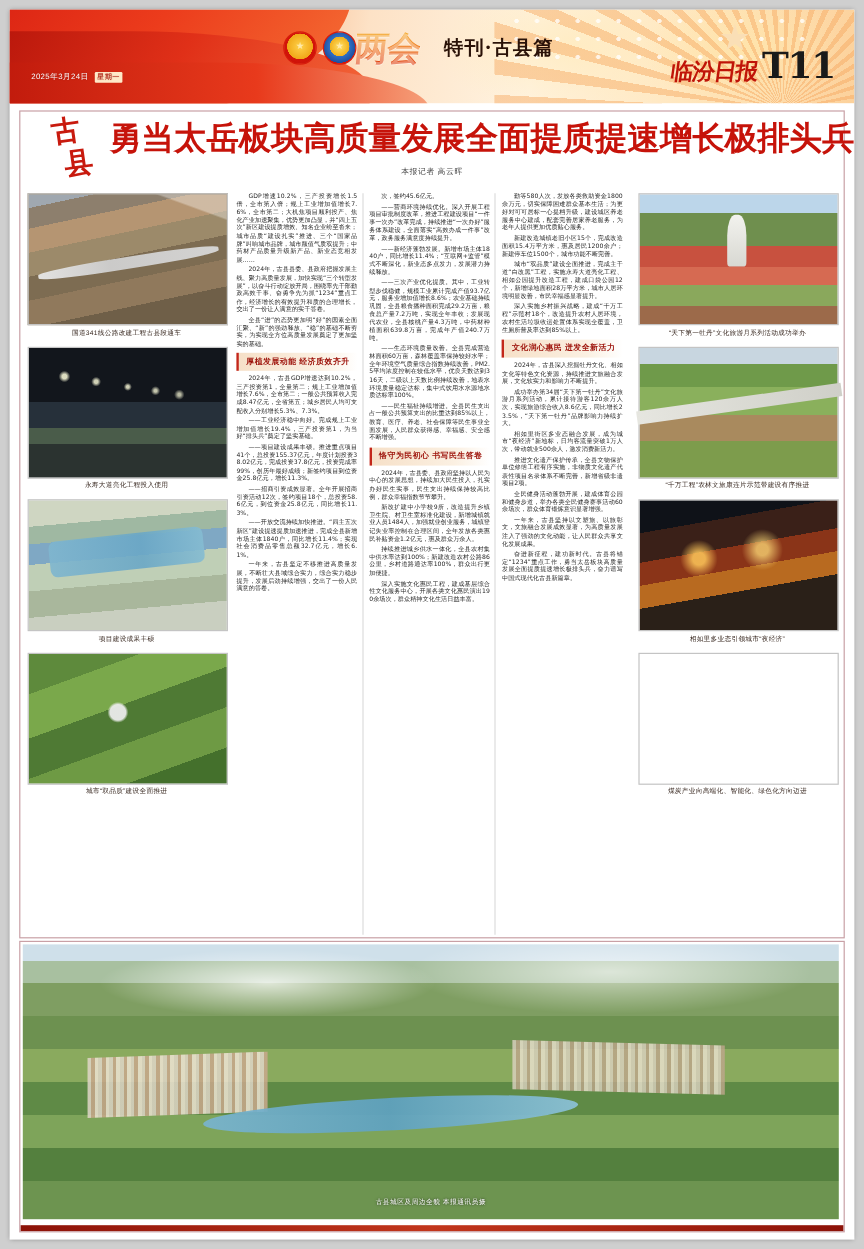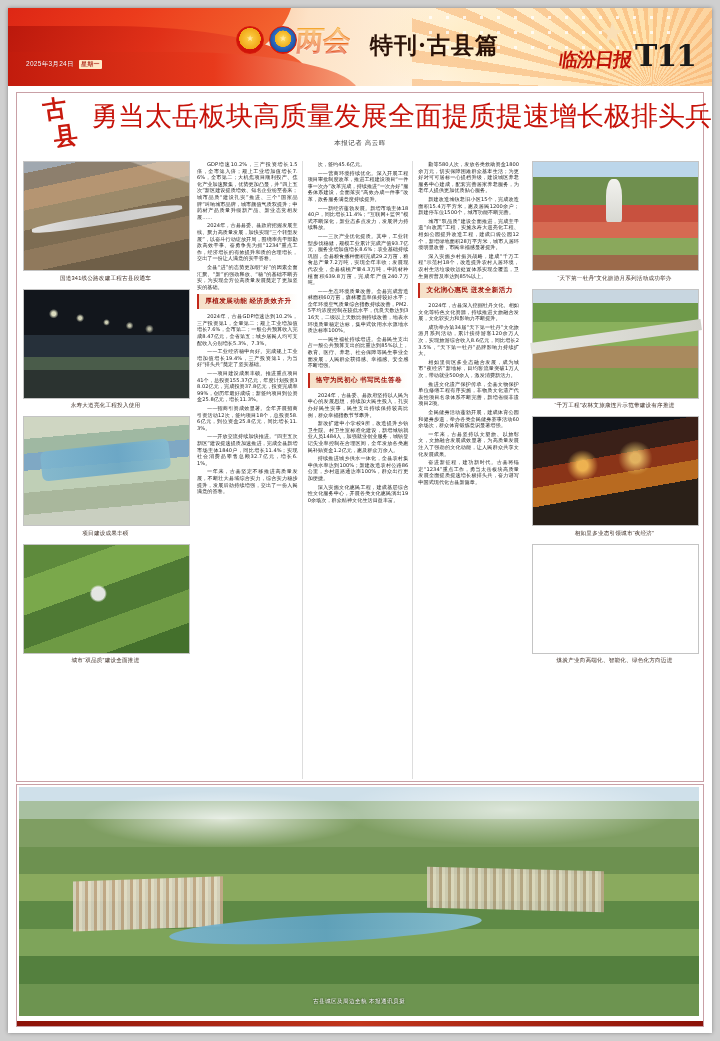--- a/index.html
+++ b/index.html
@@ -90,21 +90,21 @@
     font-size:28px;font-weight:bold;letter-spacing:-1px;
     font-family:"DejaVu Serif","Liberation Serif",serif;
     color:#e03b16;
     background:linear-gradient(180deg,#f8c23a 0%,#ef7a1e 45%,#d8240c 100%);
     -webkit-background-clip:text;background-clip:text;-webkit-text-fill-color:transparent;
     text-shadow:0 1px 0 rgba(255,255,255,.4);
     transform:skewX(-6deg);
   }
   .mh-special{
     position:absolute;left:362px;top:22px;
-    font-size:23px;font-weight:bold;color:#2a1208;
+    font-size:16px;font-weight:bold;color:#2a1208;
     font-family:"DejaVu Serif","Liberation Serif",serif;
     letter-spacing:1px;
   }
   .mh-brand{
     position:absolute;right:16px;top:30px;
     display:flex;align-items:flex-end;gap:4px;
   }
   .mh-brand .zh{
     font-size:19px;font-weight:bold;color:#c01408;
     font-family:"DejaVu Serif","Liberation Serif",serif;
@@ -127,21 +127,21 @@
     color:#c81a0e;font-weight:bold;
     font-family:"DejaVu Serif","Liberation Serif",serif;
     font-size:24px;line-height:28px;text-align:center;
     transform:rotate(-8deg);
   }
   .hd-gu span{display:block;}
   .hd-gu span:nth-child(2){margin-left:14px;}
   .headline{
     position:absolute;left:74px;top:6px;width:600px;
     text-align:right;
-    font-size:27px;line-height:34px;font-weight:normal;
+    font-size:27px;line-height:34px;font-weight:bold;
     color:#c6130a;letter-spacing:0px;
     font-family:"DejaVu Sans","Liberation Sans",sans-serif;
     white-space:nowrap;
   }
   .byline{
     position:absolute;left:0;top:46px;width:686px;text-align:center;
     font-size:6.5px;color:#444;letter-spacing:.5px;
   }
 
   

